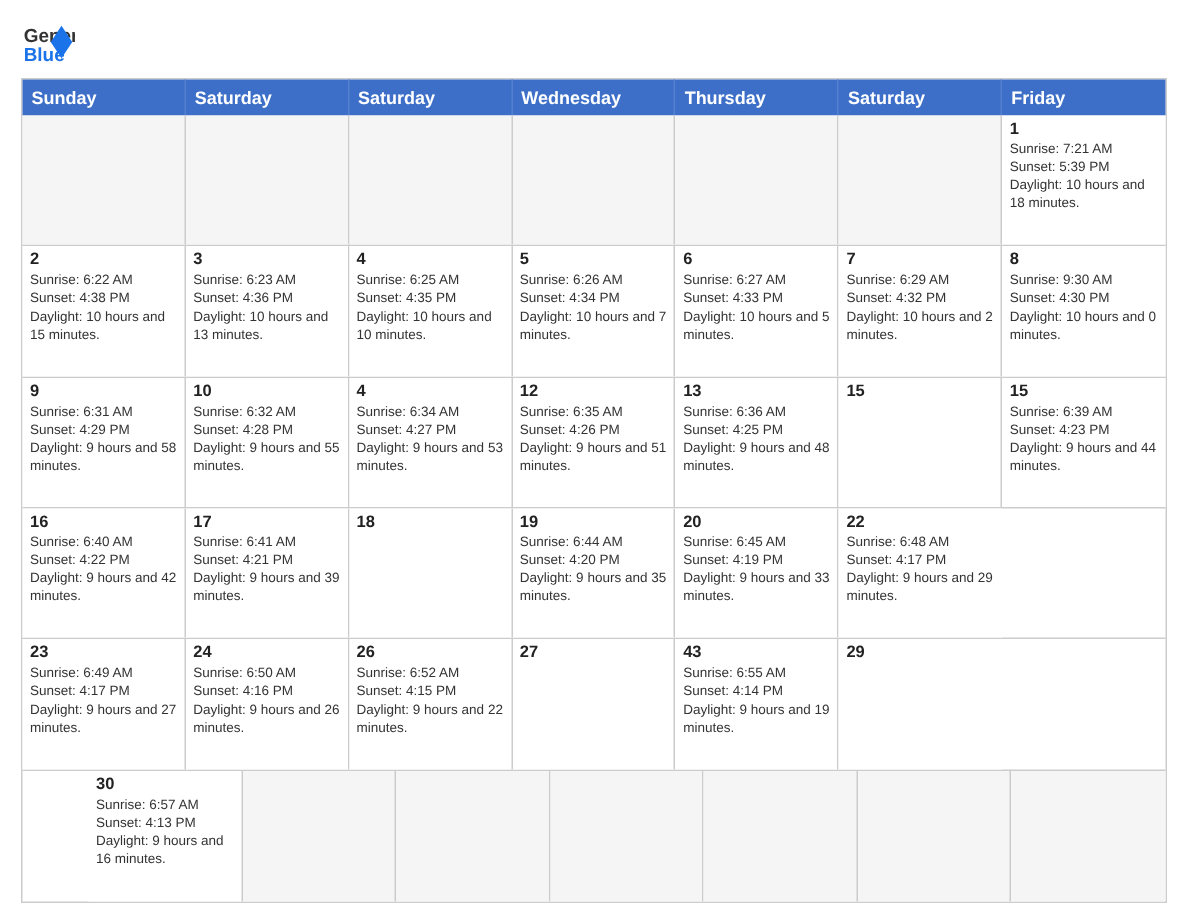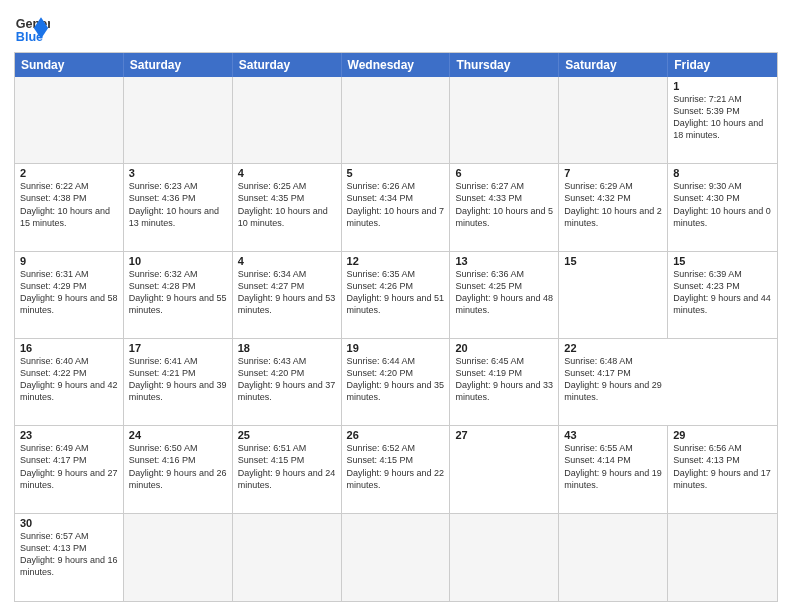--- a/index.html
+++ b/index.html
@@ -69,21 +69,21 @@
     .calendar-grid {
       flex: 1;
       display: grid;
       grid-template-rows: repeat(6, 1fr);
     }
     .calendar-row {
       display: grid;
       grid-template-columns: repeat(7, 1fr);
       border-bottom: 1px solid #ccc;
     }
-    .calendar-row:last-child { border-bottom: none; }
+    .calendar-row:last-child { border-bottom: none; margin-left: 44px; }
     .cell {
       border-right: 1px solid #ccc;
       padding: 3px 5px;
       font-size: 9.5px;
       color: #333;
       background: #fff;
       vertical-align: top;
       min-height: 0;
       overflow: hidden;
     }
@@ -253,24 +253,20 @@
           </div>
           <div class="cell">
             <div class="day-number">17</div>
             <div class="cell-info">Sunrise: 6:41 AM
 Sunset: 4:21 PM
 Daylight: 9 hours
 and 39 minutes.</div>
           </div>
           <div class="cell">
             <div class="day-number">18</div>
-            <div class="cell-info">Sunrise: 6:43 AM
-Sunset: 4:20 PM
-Daylight: 9 hours
-and 37 minutes.</div>
           </div>
           <div class="cell">
             <div class="day-number">19</div>
             <div class="cell-info">Sunrise: 6:44 AM
 Sunset: 4:20 PM
 Daylight: 9 hours
 and 35 minutes.</div>
           </div>
           <div class="cell">
             <div class="day-number">20</div>
@@ -296,49 +292,38 @@
 and 27 minutes.</div>
           </div>
           <div class="cell">
             <div class="day-number">24</div>
             <div class="cell-info">Sunrise: 6:50 AM
 Sunset: 4:16 PM
 Daylight: 9 hours
 and 26 minutes.</div>
           </div>
           <div class="cell">
-            <div class="day-number">25</div>
-            <div class="cell-info">Sunrise: 6:51 AM
-Sunset: 4:15 PM
-Daylight: 9 hours
-and 24 minutes.</div>
-          </div>
-          <div class="cell">
             <div class="day-number">26</div>
             <div class="cell-info">Sunrise: 6:52 AM
 Sunset: 4:15 PM
 Daylight: 9 hours
 and 22 minutes.</div>
           </div>
           <div class="cell">
             <div class="day-number">27</div>
           </div>
           <div class="cell">
             <div class="day-number">43</div>
             <div class="cell-info">Sunrise: 6:55 AM
 Sunset: 4:14 PM
 Daylight: 9 hours
 and 19 minutes.</div>
           </div>
           <div class="cell">
             <div class="day-number">29</div>
-            <div class="cell-info">Sunrise: 6:56 AM
-Sunset: 4:13 PM
-Daylight: 9 hours
-and 17 minutes.</div>
           </div>
         </div>
         <div class="calendar-row">
           <div class="cell">
             <div class="day-number">30</div>
             <div class="cell-info">Sunrise: 6:57 AM
 Sunset: 4:13 PM
 Daylight: 9 hours
 and 16 minutes.</div>
           </div>

